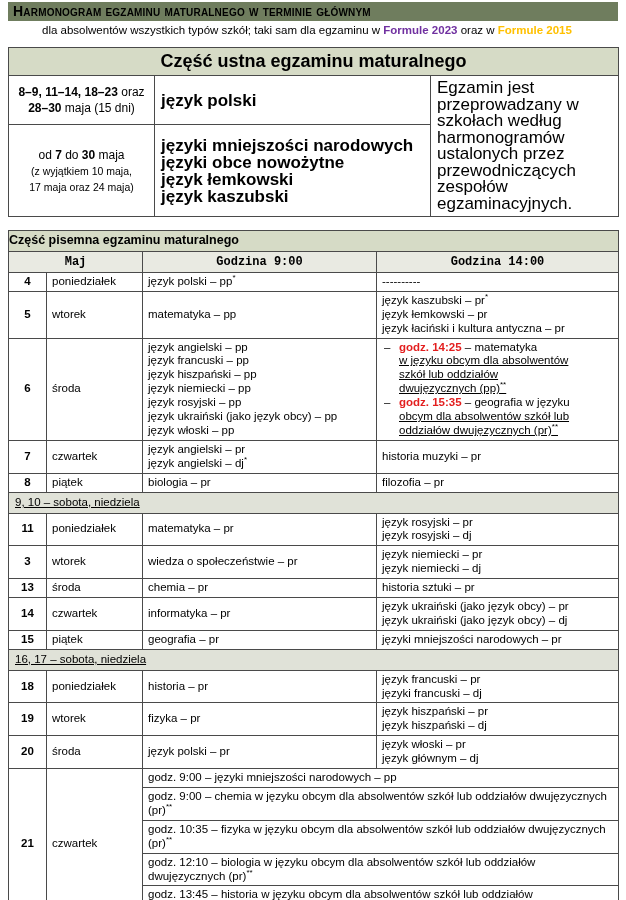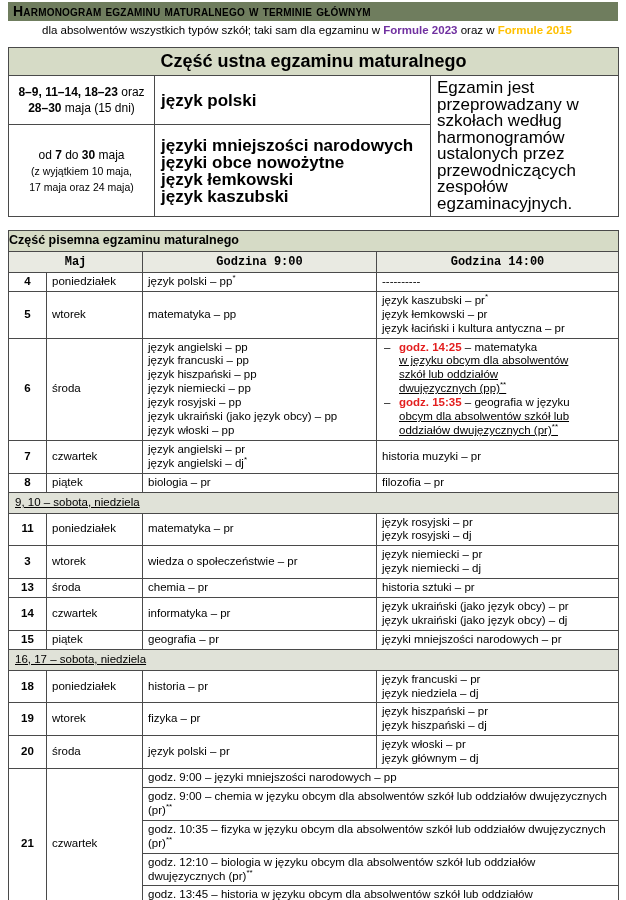--- a/index.html
+++ b/index.html
@@ -246,21 +246,21 @@
           <td class="weekend" colspan="4">16, 17 – sobota, niedziela</td>
         </tr>
         <tr>
           <td class="day">18</td>
           <td class="weekday">poniedziałek</td>
           <td class="c9">
             <div class="ln"><span>historia – pr</span></div>
           </td>
           <td class="c14">
             <div class="ln"><span>język francuski – pr</span></div>
-            <div class="ln"><span>język niedziela – dj</span></div>
+            <div class="ln"><span>języki francuski – dj</span></div>
           </td>
         </tr>
         <tr>
           <td class="day">19</td>
           <td class="weekday">wtorek</td>
           <td class="c9">
             <div class="ln"><span>fizyka – pr</span></div>
           </td>
           <td class="c14">
             <div class="ln"><span>język hiszpański – pr</span></div>

